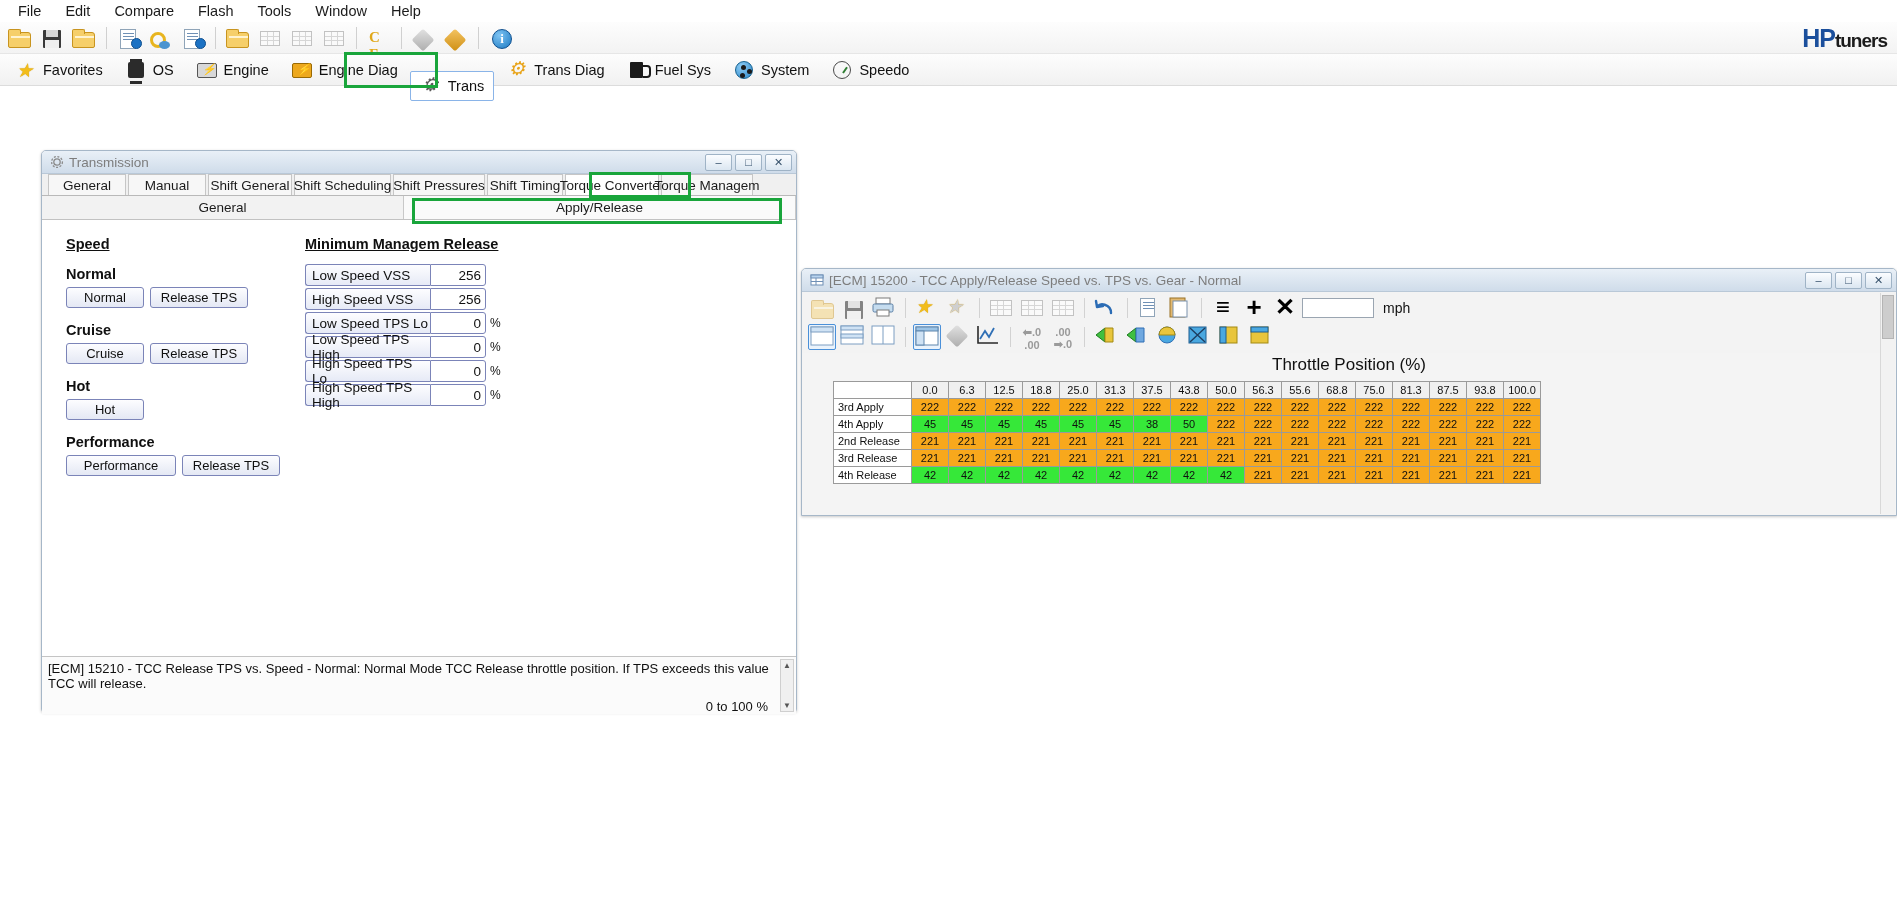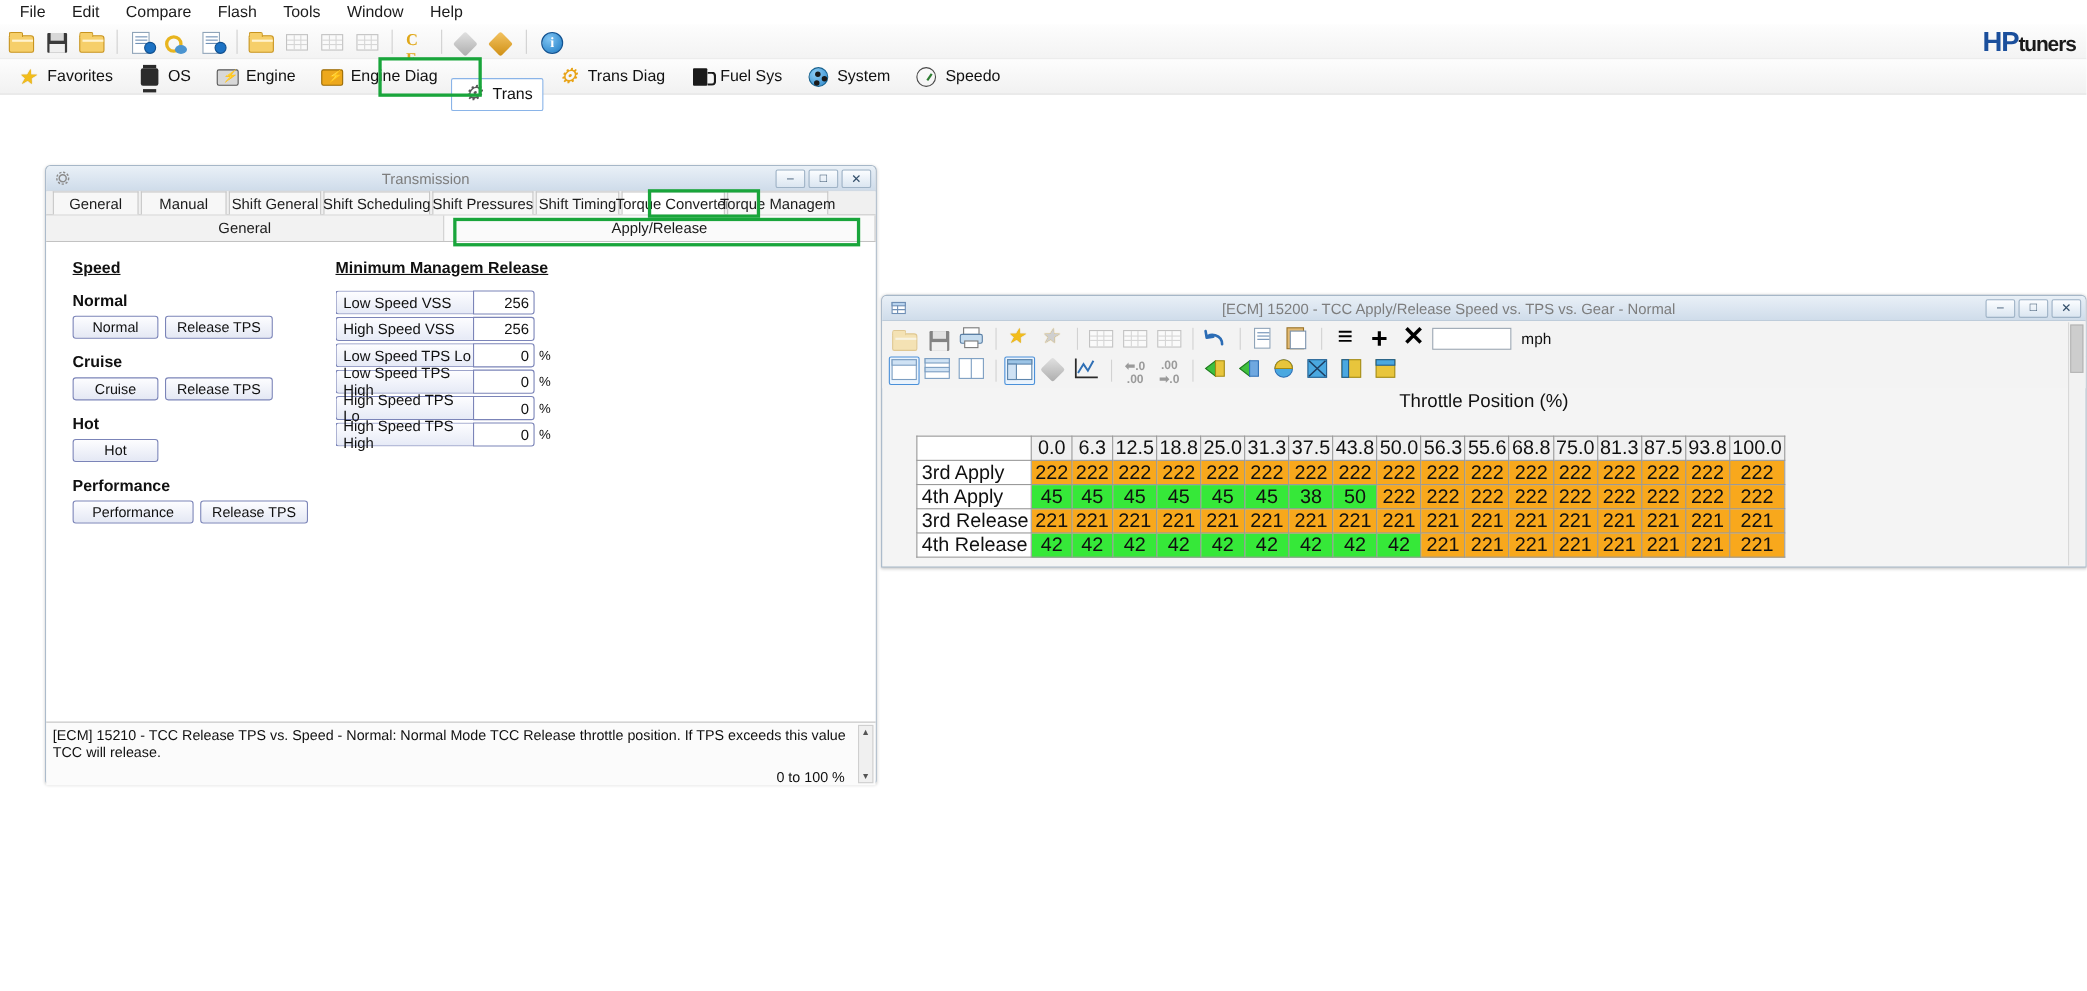--- a/index.html
+++ b/index.html
@@ -90,21 +90,20 @@
   
   .win {
     position:absolute; background:#f4f4f4;
     border:1px solid #a6b7c8; border-radius:5px 5px 3px 3px;
     box-shadow:0 1px 3px rgba(0,0,0,.22);
   }
   .win-tb {
     height:23px; background:linear-gradient(#e9f0f7,#cfdcea);
     border-radius:4px 4px 0 0; display:flex; align-items:center; padding:0 4px;
     border-bottom:1px solid #b9c8d7;
-    text-align:center;
   }
   .win-tb .wt-ico{width:14px;height:14px;margin:0 5px 0 4px;position:relative;}
   .win-tb .wt-title{font-size:13.5px;color:#7d7d7d;flex:1;white-space:nowrap;}
   .wbtns{display:flex;gap:3px;}
   .wbtn{width:27px;height:17px;border:1px solid #9fb3c6;background:linear-gradient(#fbfdff,#dbe6f1);
         border-radius:2px;display:flex;align-items:center;justify-content:center;font-size:11px;color:#35506b;}
 
   
   .tabrow{display:flex;background:#f0f0f0;border-bottom:1px solid #b9b9b9;padding:0 6px;height:22px;}
   .tab{font-size:13.5px;color:#1b1b1b;padding:2px 10px;background:#f7f7f7;border:1px solid #c6c6c6;border-bottom:none;
@@ -148,21 +147,21 @@
   .tbl-tb{display:flex;align-items:center;padding:3px 6px;gap:3px;background:#f3f3f3;}
   .ti{width:28px;height:26px;position:relative;flex:0 0 28px;}
   .ti.sel{border:1px solid #4a90d9;background:#eaf3fc;border-radius:2px;}
   .tsep{width:1px;height:20px;background:#d2d2d2;margin:0 4px;}
 
   .mph-input{width:72px;height:20px;border:1px solid #9aa5b1;background:#fff;}
   .mph-lbl{font-size:14px;color:#101010;margin-left:6px;}
 
   .tbl-title{text-align:center;font-size:17px;color:#101010;padding:2px 0 6px;}
 
-  table.grid{border-collapse:collapse;font-size:18px;color:#101010;margin-top:15px;}
+  table.grid{border-collapse:collapse;font-size:11px;color:#101010;}
   table.grid td,table.grid th{
     border:1px solid #9a9a9a;text-align:center;height:17px;padding:0 2px;font-weight:normal;
   }
   table.grid th.colh{background:#f0f0f0;min-width:37px;}
   table.grid td.rowh{background:#ffffff;text-align:left;padding-left:4px;width:78px;white-space:nowrap;}
   table.grid td.corner{background:#ffffff;}
   td.c-or{background:#f8a81c;}
   td.c-gr{background:#36e839;}
   td.c-bl{background:#1b82d2;color:#ffffff;}
 
@@ -633,20 +632,40 @@
               <td class="c-or">222</td>
               <td class="c-or">222</td>
               <td class="c-or">222</td>
               <td class="c-or">222</td>
               <td class="c-or">222</td>
               <td class="c-or">222</td>
               <td class="c-or">222</td>
               <td class="c-or">222</td>
             </tr>
             <tr>
+              <td class="rowh">2nd Release</td>
+              <td class="c-or">221</td>
+              <td class="c-or">221</td>
+              <td class="c-or">221</td>
+              <td class="c-or">221</td>
+              <td class="c-or">221</td>
+              <td class="c-or">221</td>
+              <td class="c-or">221</td>
+              <td class="c-or">221</td>
+              <td class="c-or">221</td>
+              <td class="c-or">221</td>
+              <td class="c-or">221</td>
+              <td class="c-or">221</td>
+              <td class="c-or">221</td>
+              <td class="c-or">221</td>
+              <td class="c-or">221</td>
+              <td class="c-or">221</td>
+              <td class="c-or">221</td>
+            </tr>
+            <tr>
               <td class="rowh">3rd Release</td>
               <td class="c-or">221</td>
               <td class="c-or">221</td>
               <td class="c-or">221</td>
               <td class="c-or">221</td>
               <td class="c-or">221</td>
               <td class="c-or">221</td>
               <td class="c-or">221</td>
               <td class="c-or">221</td>
               <td class="c-or">221</td>

